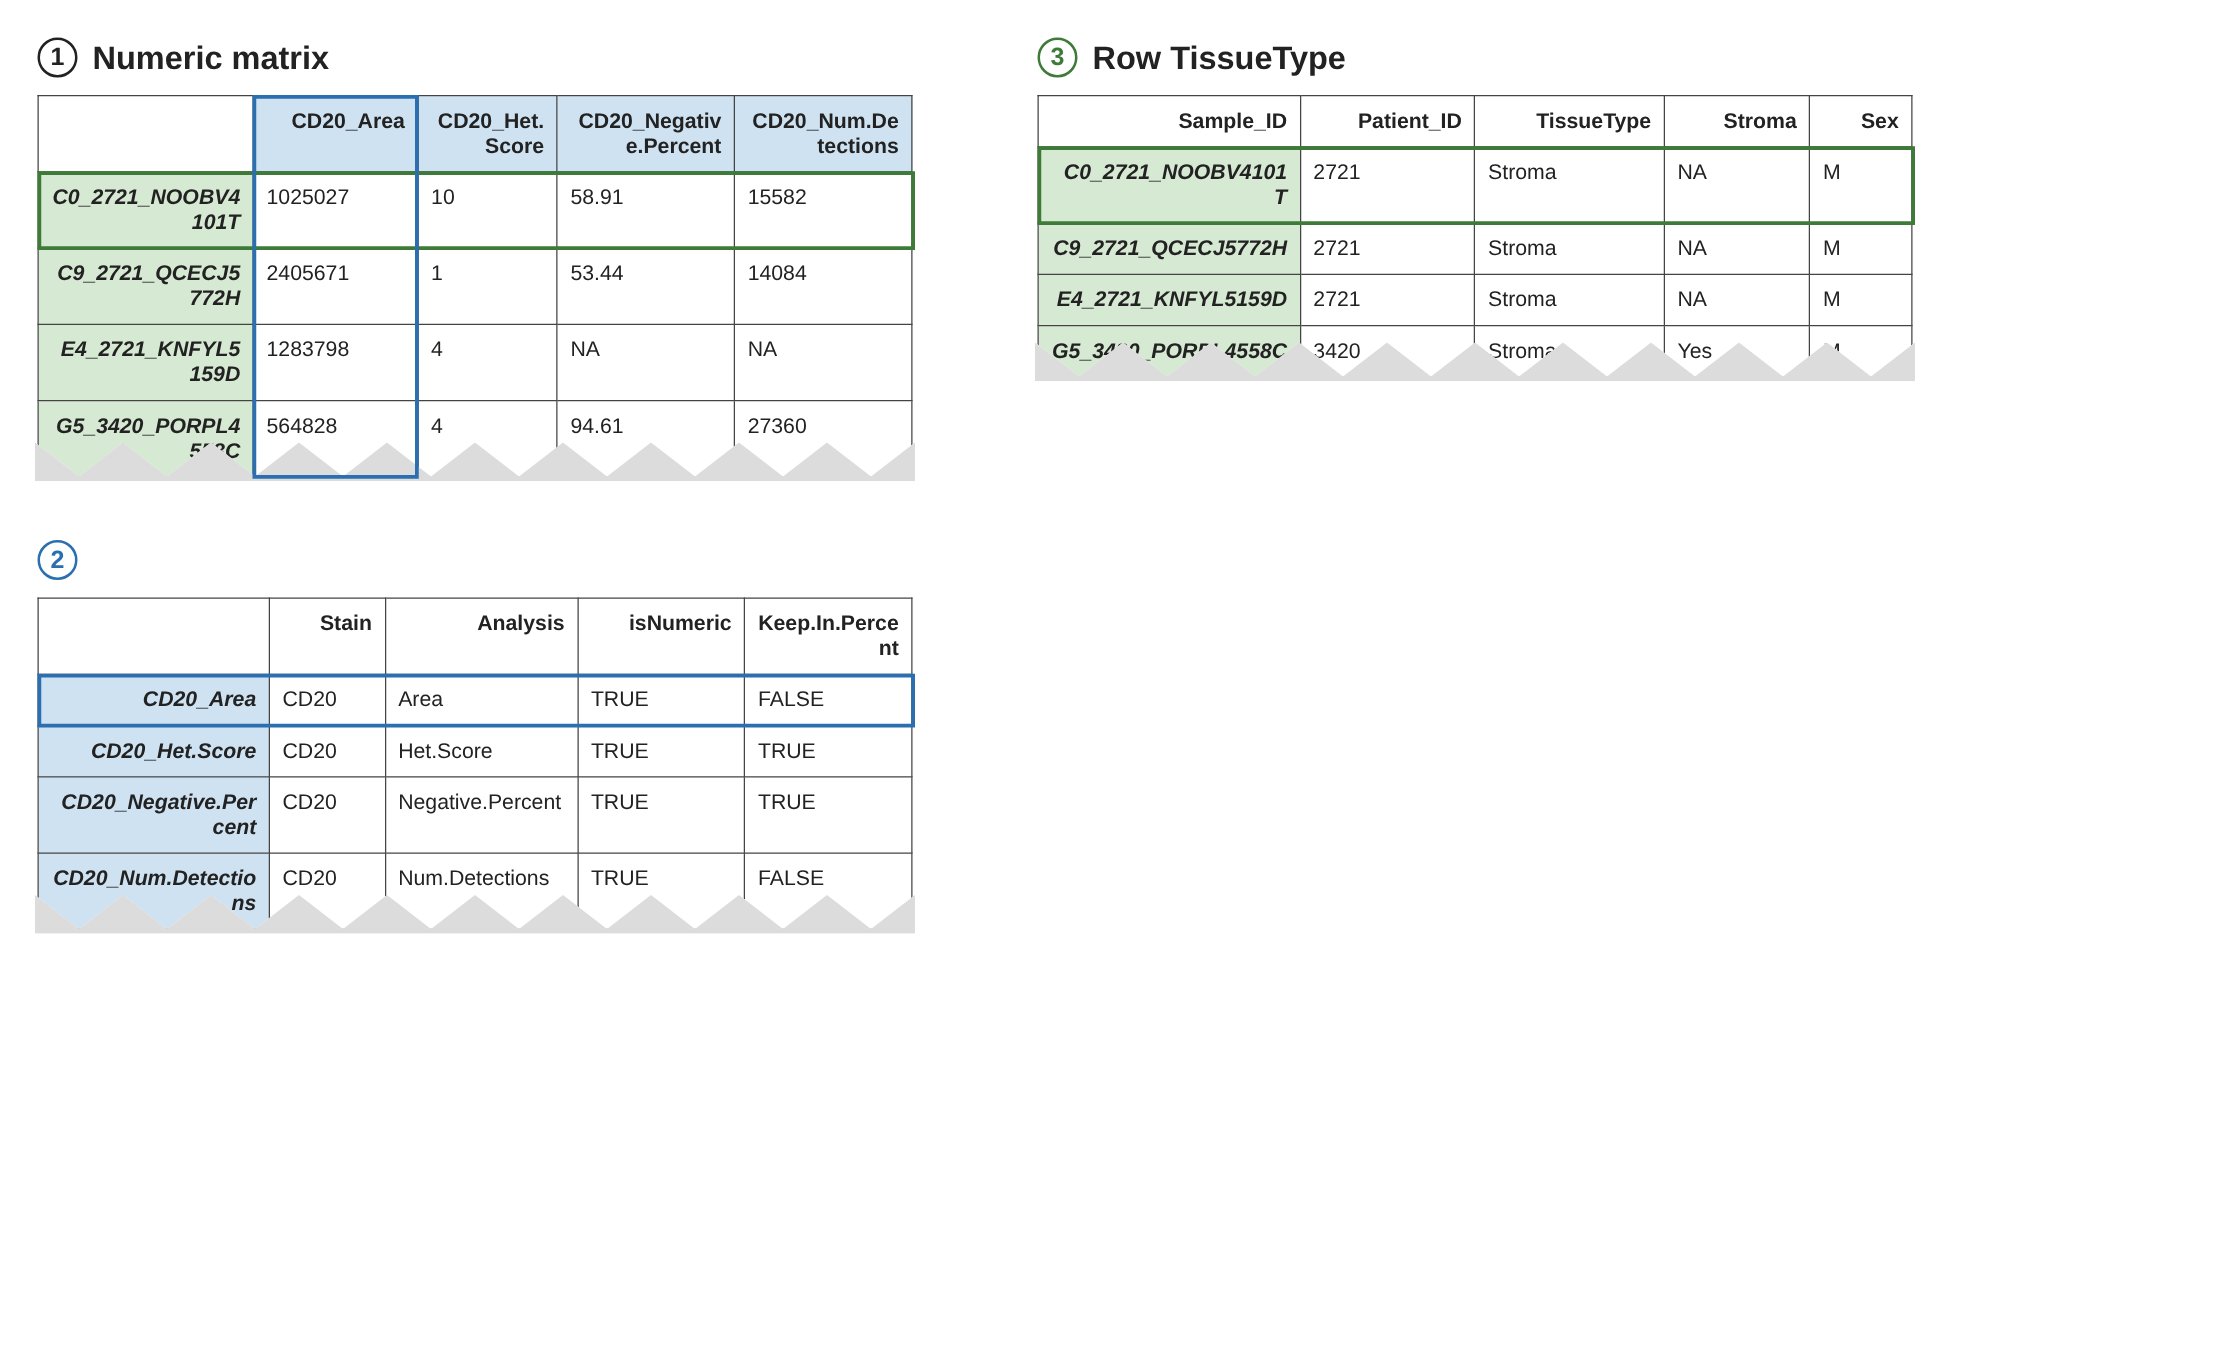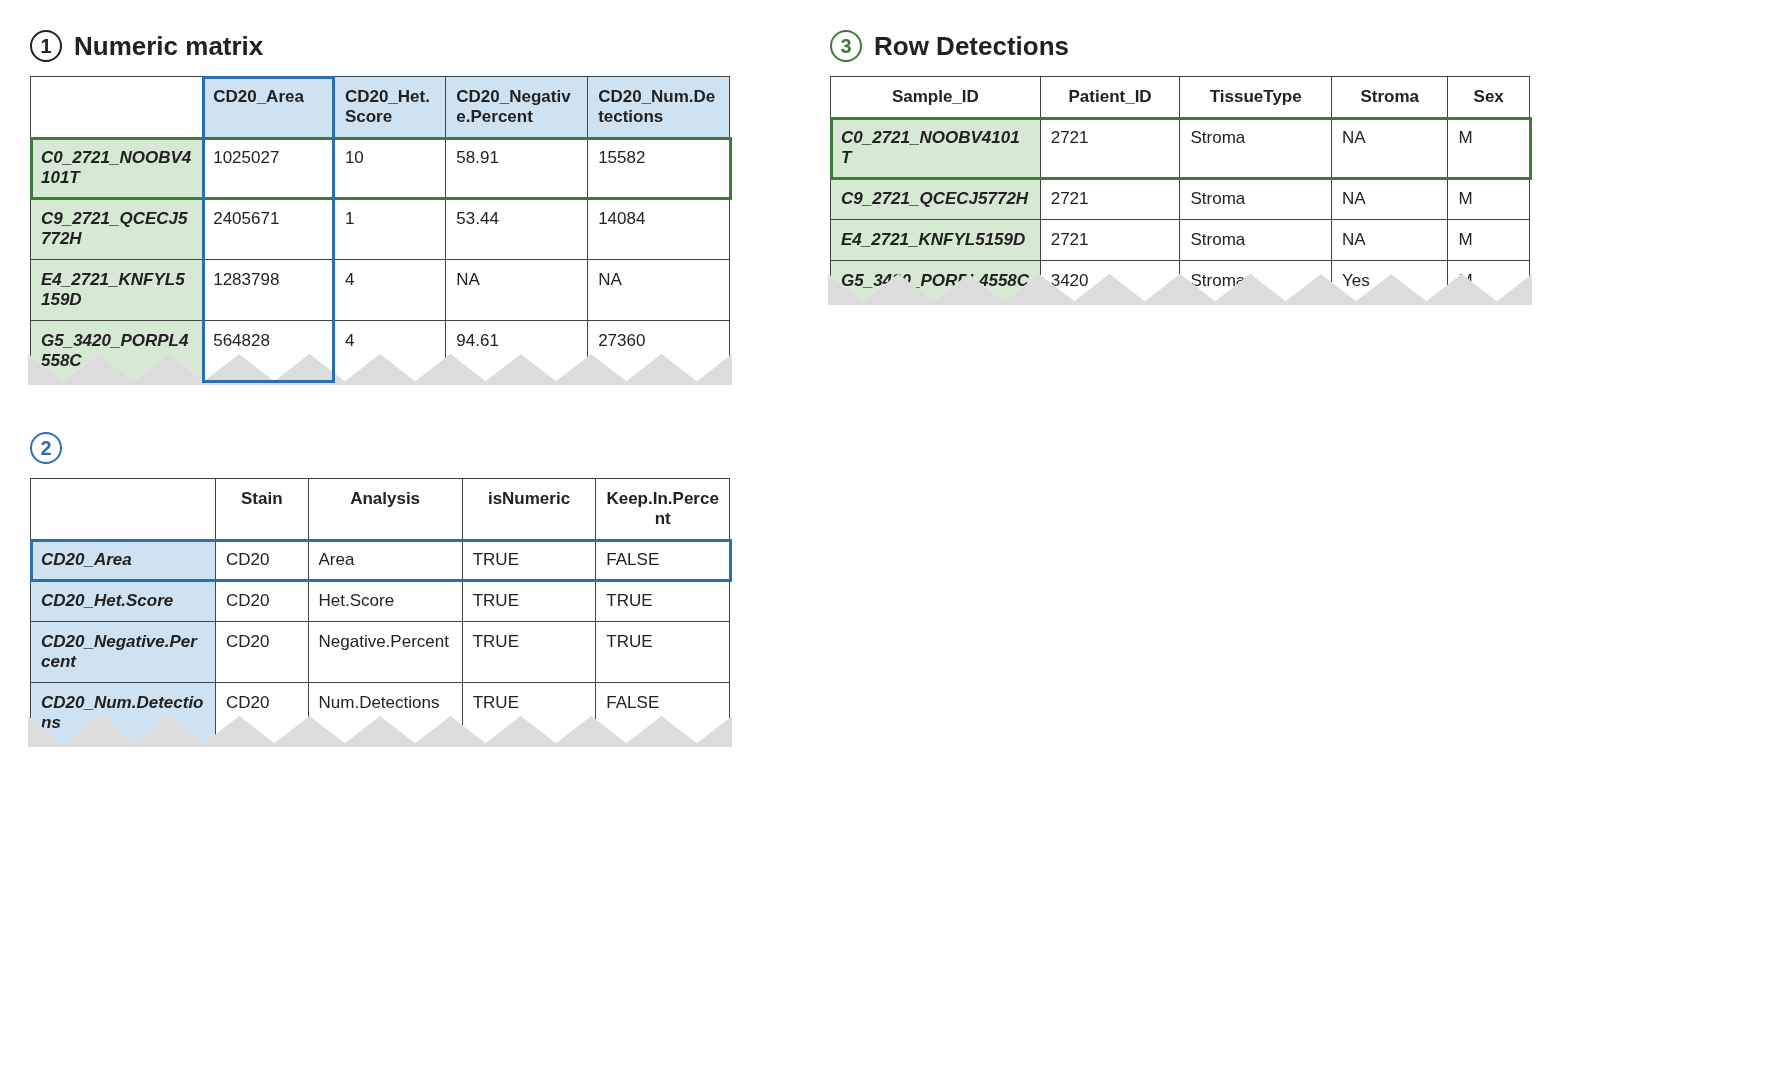--- a/index.html
+++ b/index.html
@@ -60,20 +60,21 @@
   th, td {
     border: 1px solid #444;
     padding: 10px 10px;
     text-align: left;
     vertical-align: top;
     word-break: break-all;
     background: #fff;
   }
   th {
     font-weight: bold;
+    text-align: right;
   }
   
   .corner-cell {
     background: #fff;
   }
 
   
   .green-bg { background: #d6e9d2; }
   .blue-bg  { background: #cfe2f1; }
 
@@ -130,21 +131,21 @@
   .t-rowann col.c3 { width: 100px; }
   .t-rowann col.c4 { width: 70px; }
 
   .t-colann col.c0 { width: 180px; }
   .t-colann col.c1 { width: 90px; }
   .t-colann col.c2 { width: 150px; }
   .t-colann col.c3 { width: 130px; }
   .t-colann col.c4 { width: 130px; }
 
   .bold { font-weight: bold; font-style: italic; }
-  .center { text-align: center; }
+  .center { }
 </style>
 </head>
 <body>
 
 <div class="panels">
 
   <section class="panel-1">
     <h2 class="panel-title">
       <span class="num-badge">1</span>
       <span>Numeric matrix</span>
@@ -201,21 +202,21 @@
       <div class="torn"></div>
 
       <div class="hl hl-green" id="hl-matrix-row" style="left: -0.5px; top: 60.5px; width: 702px; height: 63px;"></div>
       <div class="hl hl-blue" id="hl-matrix-col" style="left: 171.703px; top: -0.5px; width: 133.688px; height: 307px;"></div>
     </div>
   </section>
 
   <section class="panel-3">
     <h2 class="panel-title">
       <span class="num-badge row-badge">3</span>
-      <span>Row Detections</span>
+      <span>Row TissueType</span>
     </h2>
     <div class="table-wrap">
       <table class="t-rowann" id="tbl-rowann">
         <colgroup>
             <col class="c0">
             <col class="c1">
             <col class="c2">
             <col class="c3">
             <col class="c4">
           </colgroup>

